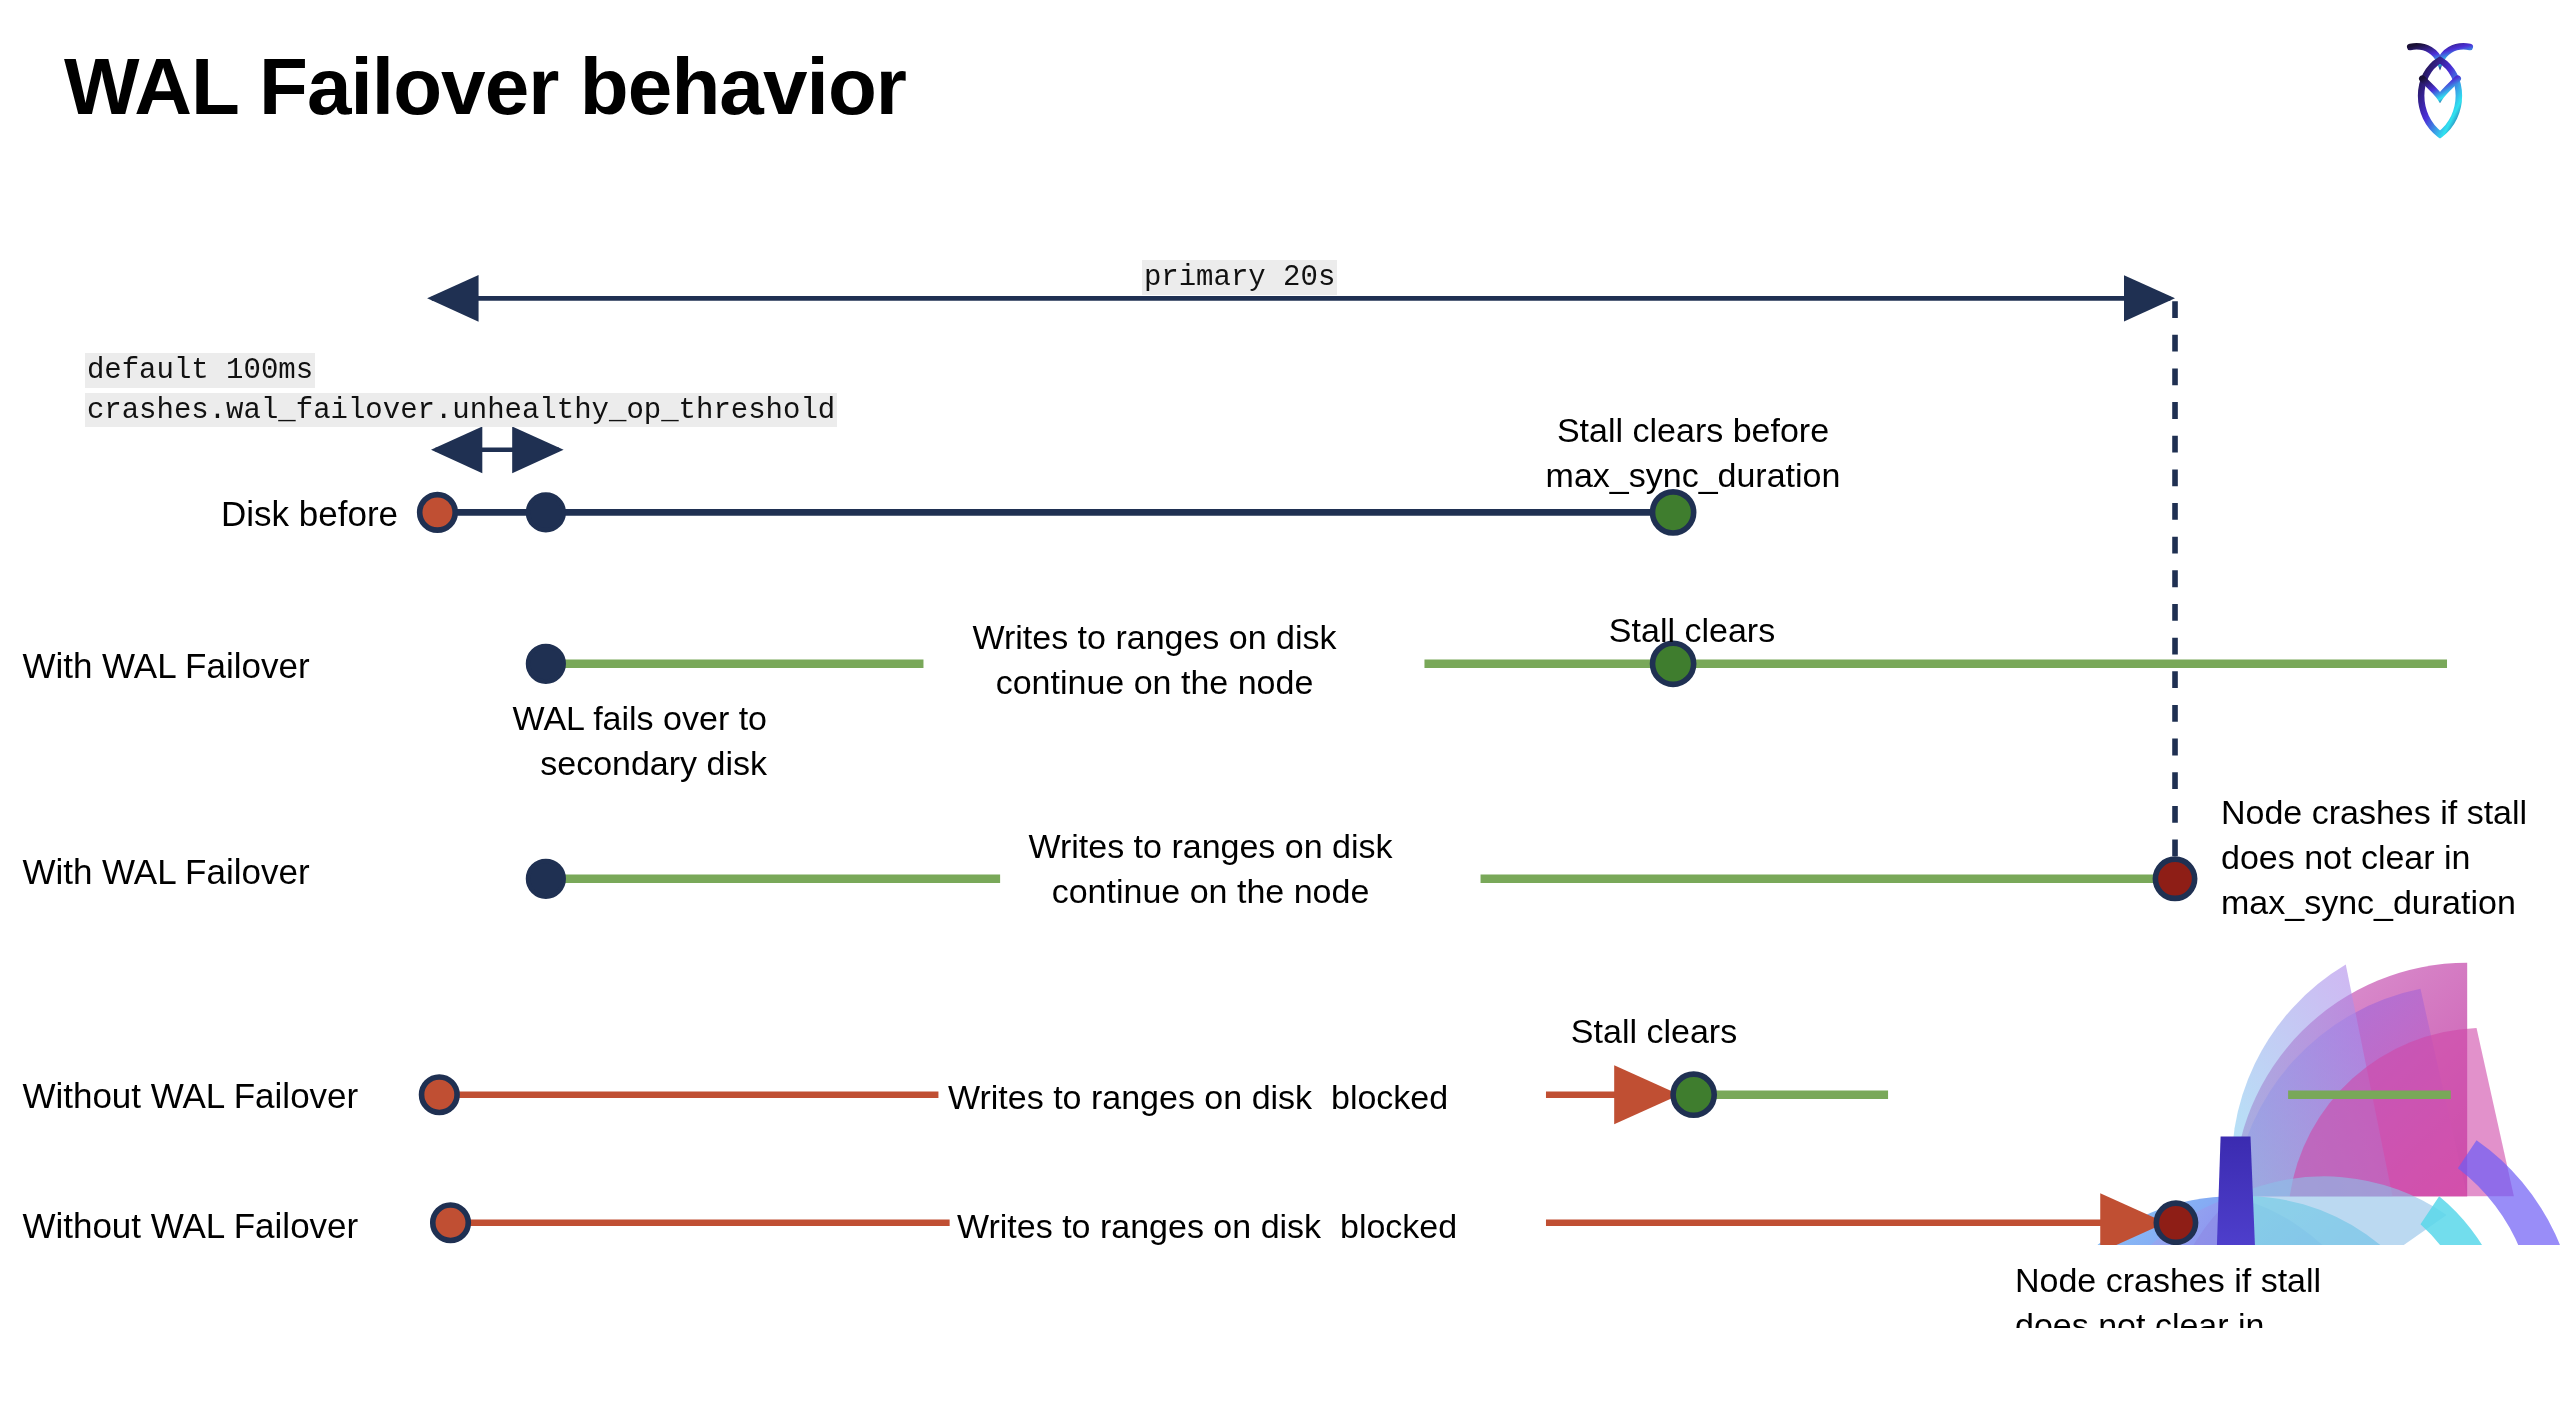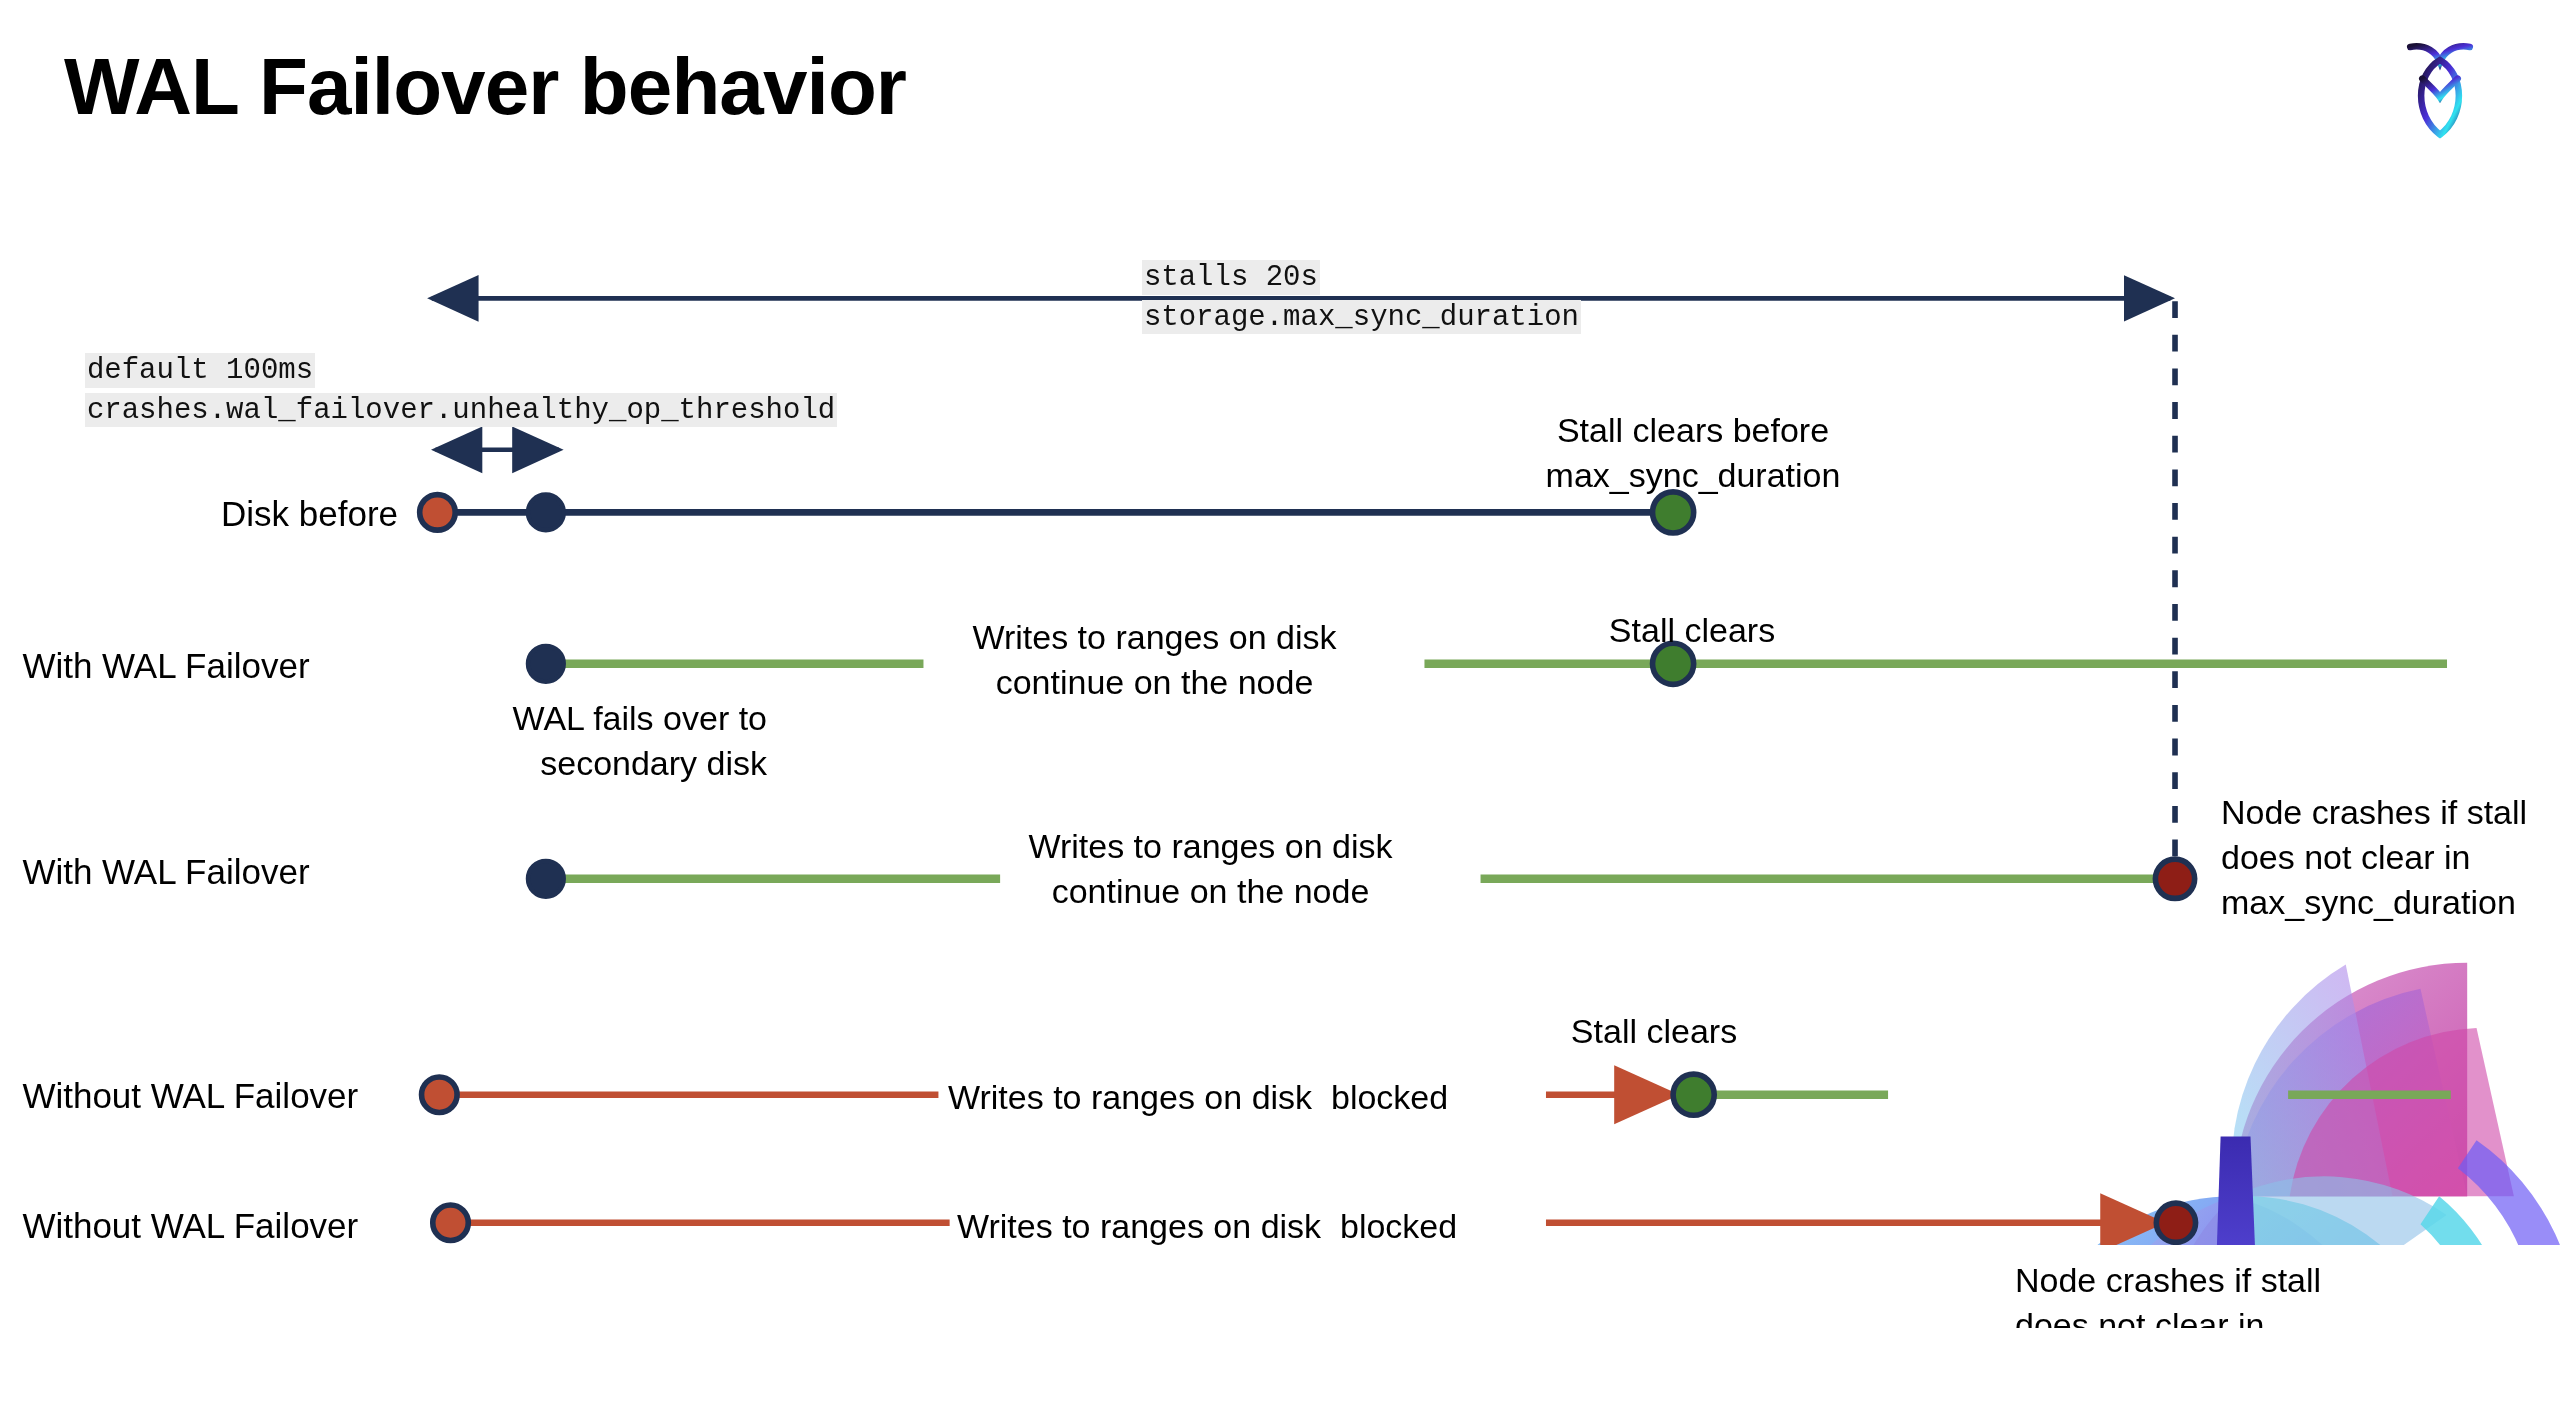--- a/index.html
+++ b/index.html
@@ -188,22 +188,21 @@
         </linearGradient>
       </defs>
       <path d="M27 22 C45 19 55 28 59 38 C63 28 73 19 91 22" fill="none" stroke="url(#lg1)" stroke-width="7" stroke-linecap="round"></path>
       <path d="M59 36 C86 52 86 96 59 116 C32 96 32 52 59 36 Z" fill="none" stroke="url(#lg1)" stroke-width="7"></path>
       <path d="M40 56 C48 64 55 70 59 76 C63 70 70 64 78 56" fill="none" stroke="url(#lg1)" stroke-width="7" stroke-linecap="round"></path>
       <line x1="59" y1="76" x2="59" y2="116" stroke="url(#lg1)" stroke-width="7" stroke-linecap="round"></line>
     </svg>
   </div>
 
   <div class="lbl mono" style="left:1142px;top:258px;text-align:left;">
-    <div><span>stalls 20s</span></div>
-    <div><span>storage.max_sync_duration</span></div>
+    <div><span>primary 20s</span></div>
   </div>
 
   <div class="lbl mono" style="left:37px;top:351px;text-align:left;margin-left:48px;">
     <div><span>default 100ms</span></div>
     <div><span>crashes.wal_failover.unhealthy_op_threshold</span></div>
   </div>
 
   <div class="lbl rowlabel" style="left:221px;top:493px;">Disk before</div>
   <div class="lbl note ctr" style="left:1525px;top:408px;width:336px;white-space:pre-line;">Stall clears before
 max_sync_duration</div>

